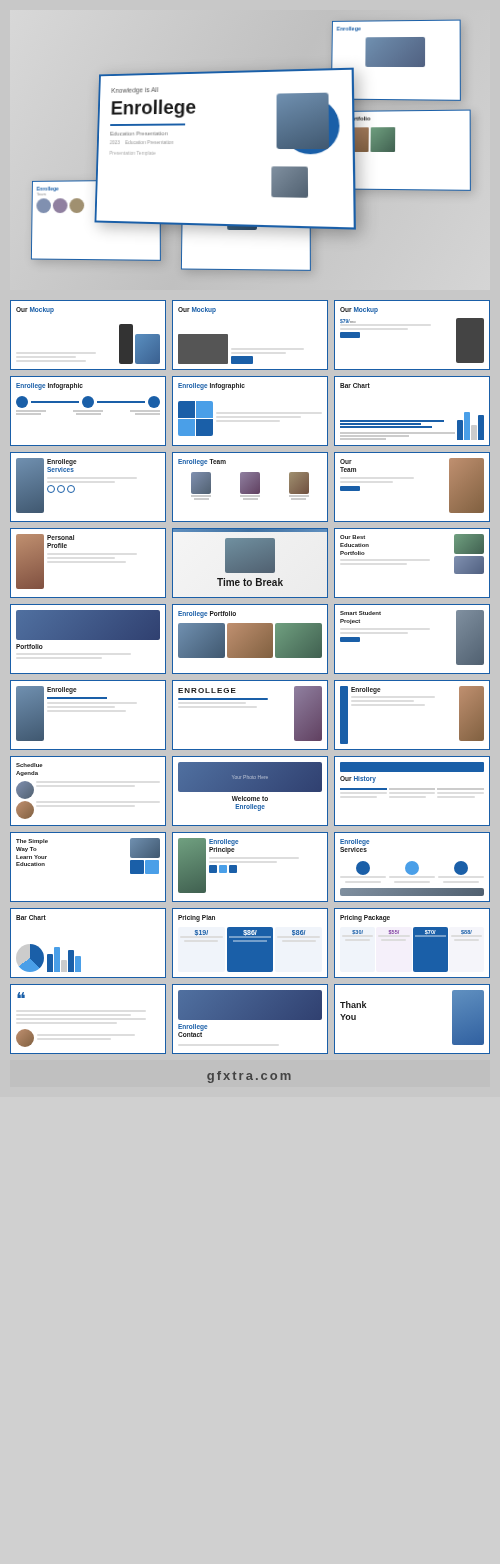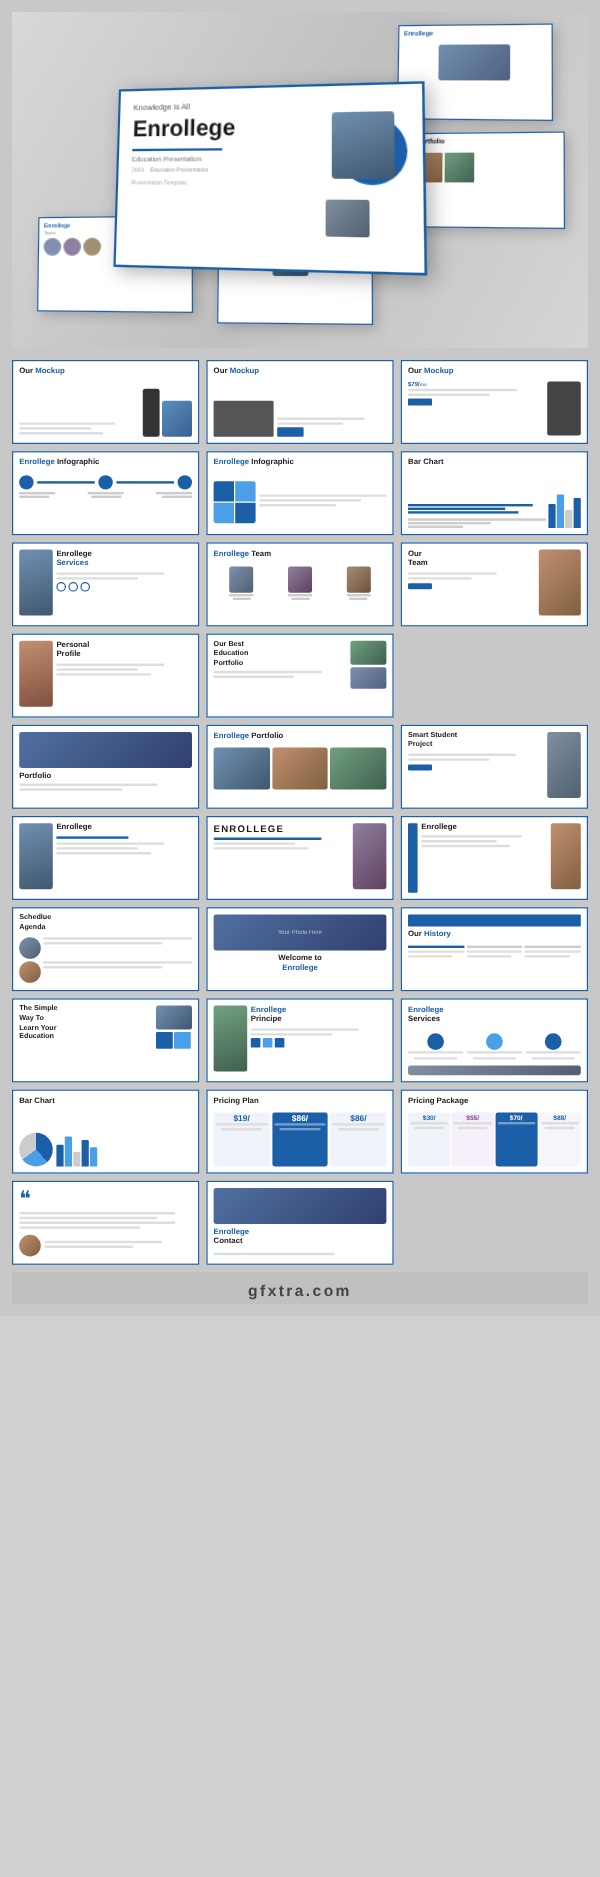--- a/index.html
+++ b/index.html
@@ -395,20 +395,27 @@
           <div style="flex:1;">
             <div class="s-title s-dark">Personal<br>Profile</div>
             <div class="s-line gray w80" style="margin-top:2px;"></div>
             <div class="s-line gray w60"></div>
             <div class="s-line gray w70"></div>
           </div>
         </div>
       </div>
     </div>
 
+    <div class="slide-card-full">
+      <div style="height:100%;display:flex;flex-direction:column;align-items:center;justify-content:center;background:linear-gradient(135deg,#f5f5f5,#ebebeb);position:relative;overflow:hidden;">
+        <div style="position:absolute;top:0;left:0;right:0;height:3px;background:linear-gradient(135deg,#6090c0,#4070a0,#6090c0);"></div>
+        <div style="width:50px;height:35px;background:linear-gradient(160deg,#7090a0,#506070);border-radius:2px;margin-bottom:4px;"></div>
+        <div style="font-size:10px;font-weight:bold;color:#1a1a1a;text-align:center;line-height:1.2;">Time to Break</div>
+      </div>
+    </div>
 
     <div class="slide-card-full">
       <div class="s-inner">
         <div style="display:flex;gap:2px;height:100%;">
           <div style="flex:1;">
             <div class="s-title s-dark" style="font-size:6px;">Our Best<br>Education<br>Portfolio</div>
             <div class="s-line gray w80" style="margin-top:2px;"></div>
             <div class="s-line gray w60"></div>
           </div>
           <div style="display:flex;flex-direction:column;gap:2px;width:30px;">
@@ -712,19 +719,31 @@
     </div>
 
     <div class="slide-card-full">
       <div class="s-inner">
         <div style="height:30px;background:linear-gradient(135deg,#5070a0,#304070);border-radius:2px;margin-bottom:3px;"></div>
         <div class="s-title"><span class="s-blue">Enrollege</span><br><span class="s-dark">Contact</span></div>
         <div class="s-line gray w70" style="margin-top:2px;"></div>
       </div>
     </div>
 
+    <div class="slide-card-full">
+      <div class="s-inner">
+        <div style="display:flex;gap:3px;height:100%;">
+          <div style="flex:1;">
+            <div class="s-title s-dark" style="font-size:9px;margin-top:10px;">Thank<br>You</div>
+          </div>
+          <div style="width:32px;height:55px;background:linear-gradient(135deg,#4a9fe8,#1a5fa8);border-radius:2px;flex-shrink:0;overflow:hidden;">
+            <div style="width:100%;height:100%;background:linear-gradient(160deg,#6090c0,#3060a0);"></div>
+          </div>
+        </div>
+      </div>
+    </div>
   </div>
 
   <div style="text-align:center;padding:8px 0 4px;background:#c0c0c0;">
     <div style="font-size:13px;font-weight:bold;color:#444;letter-spacing:2px;">gfxtra.com</div>
   </div>
 
 </div>
 
 </body></html>

